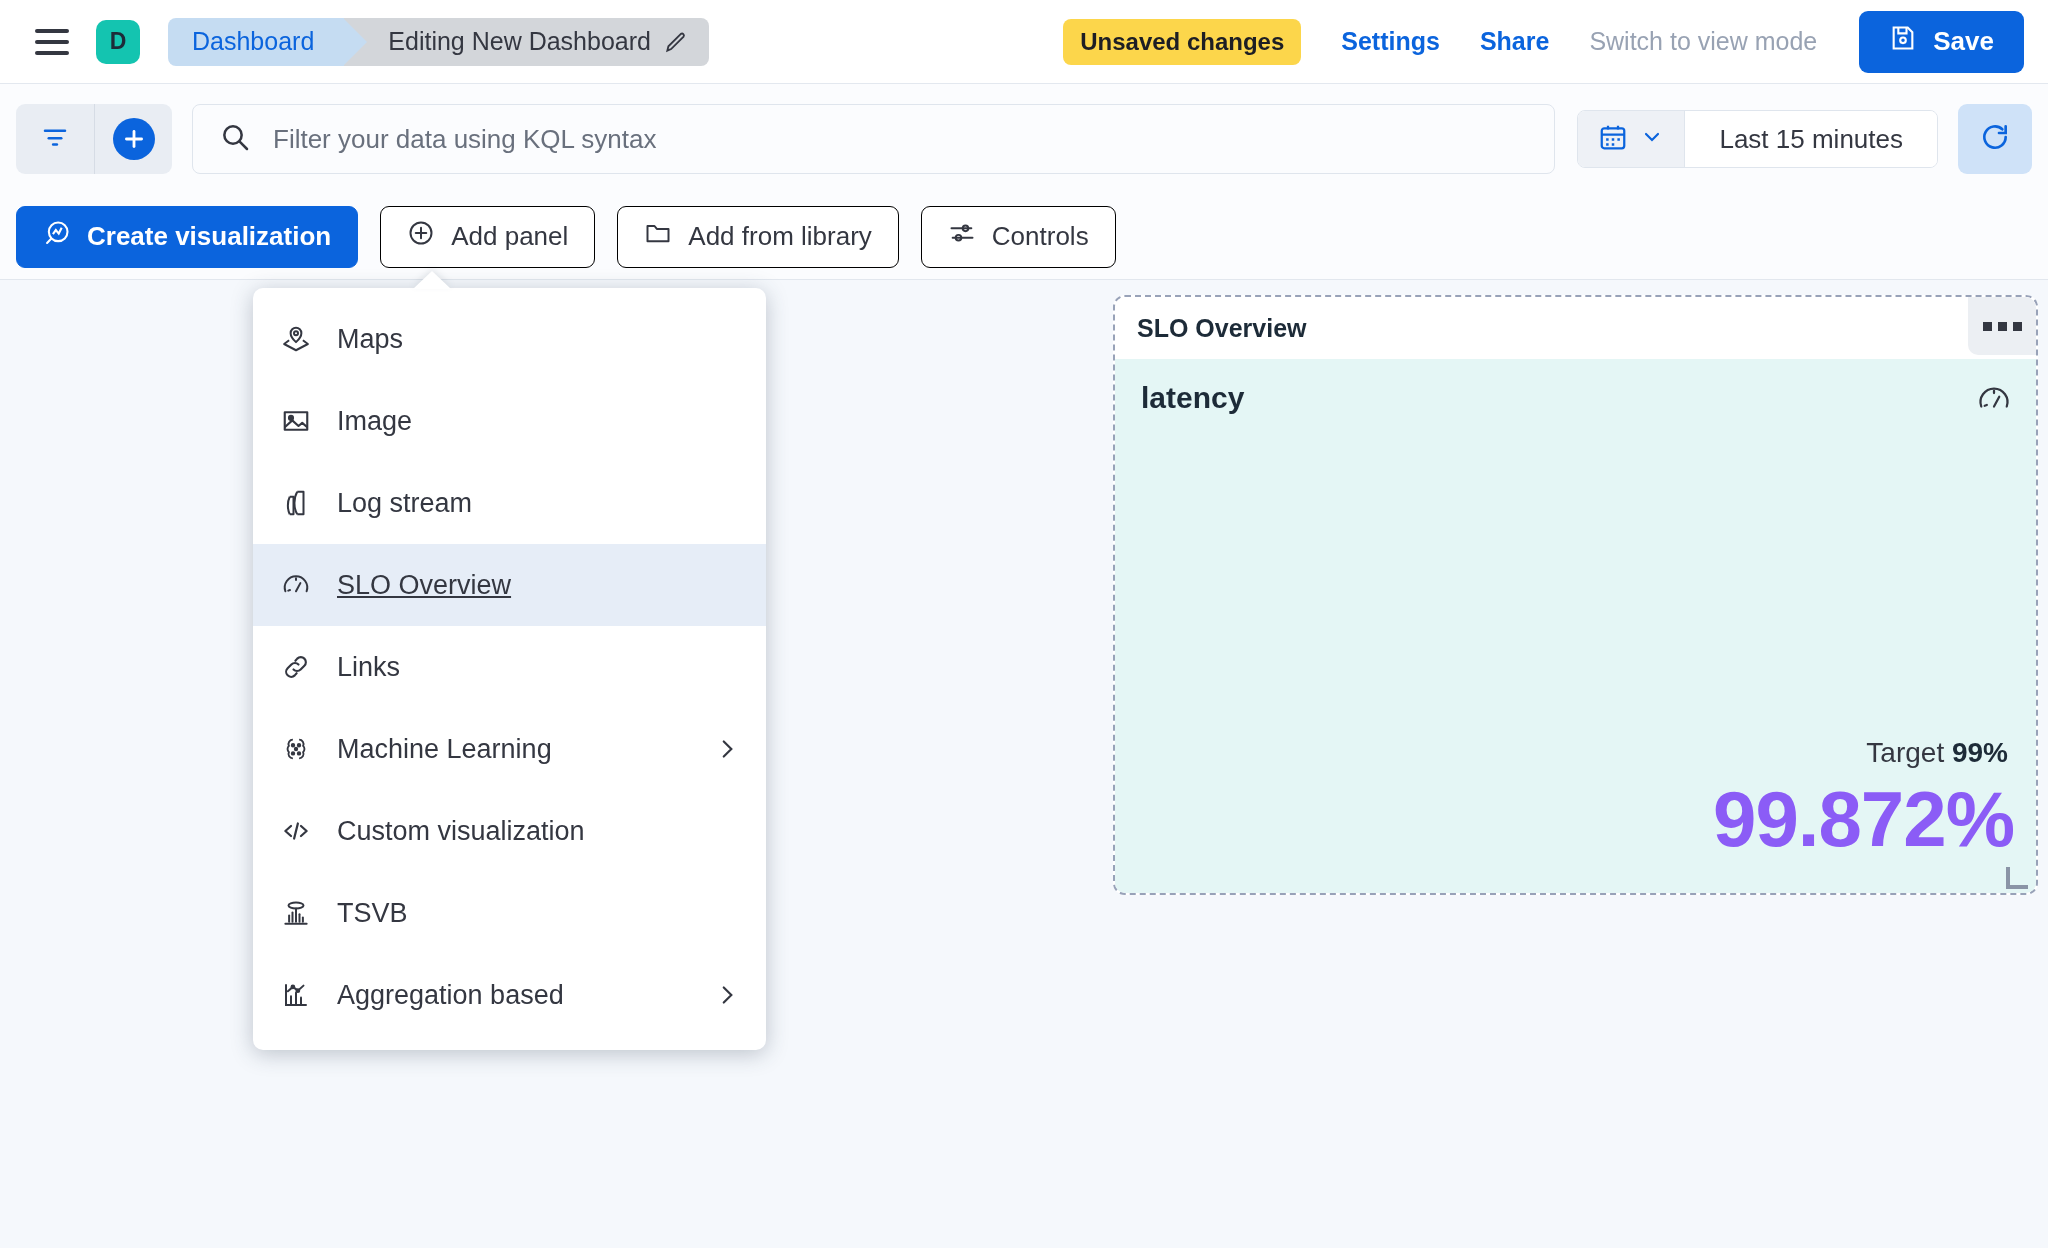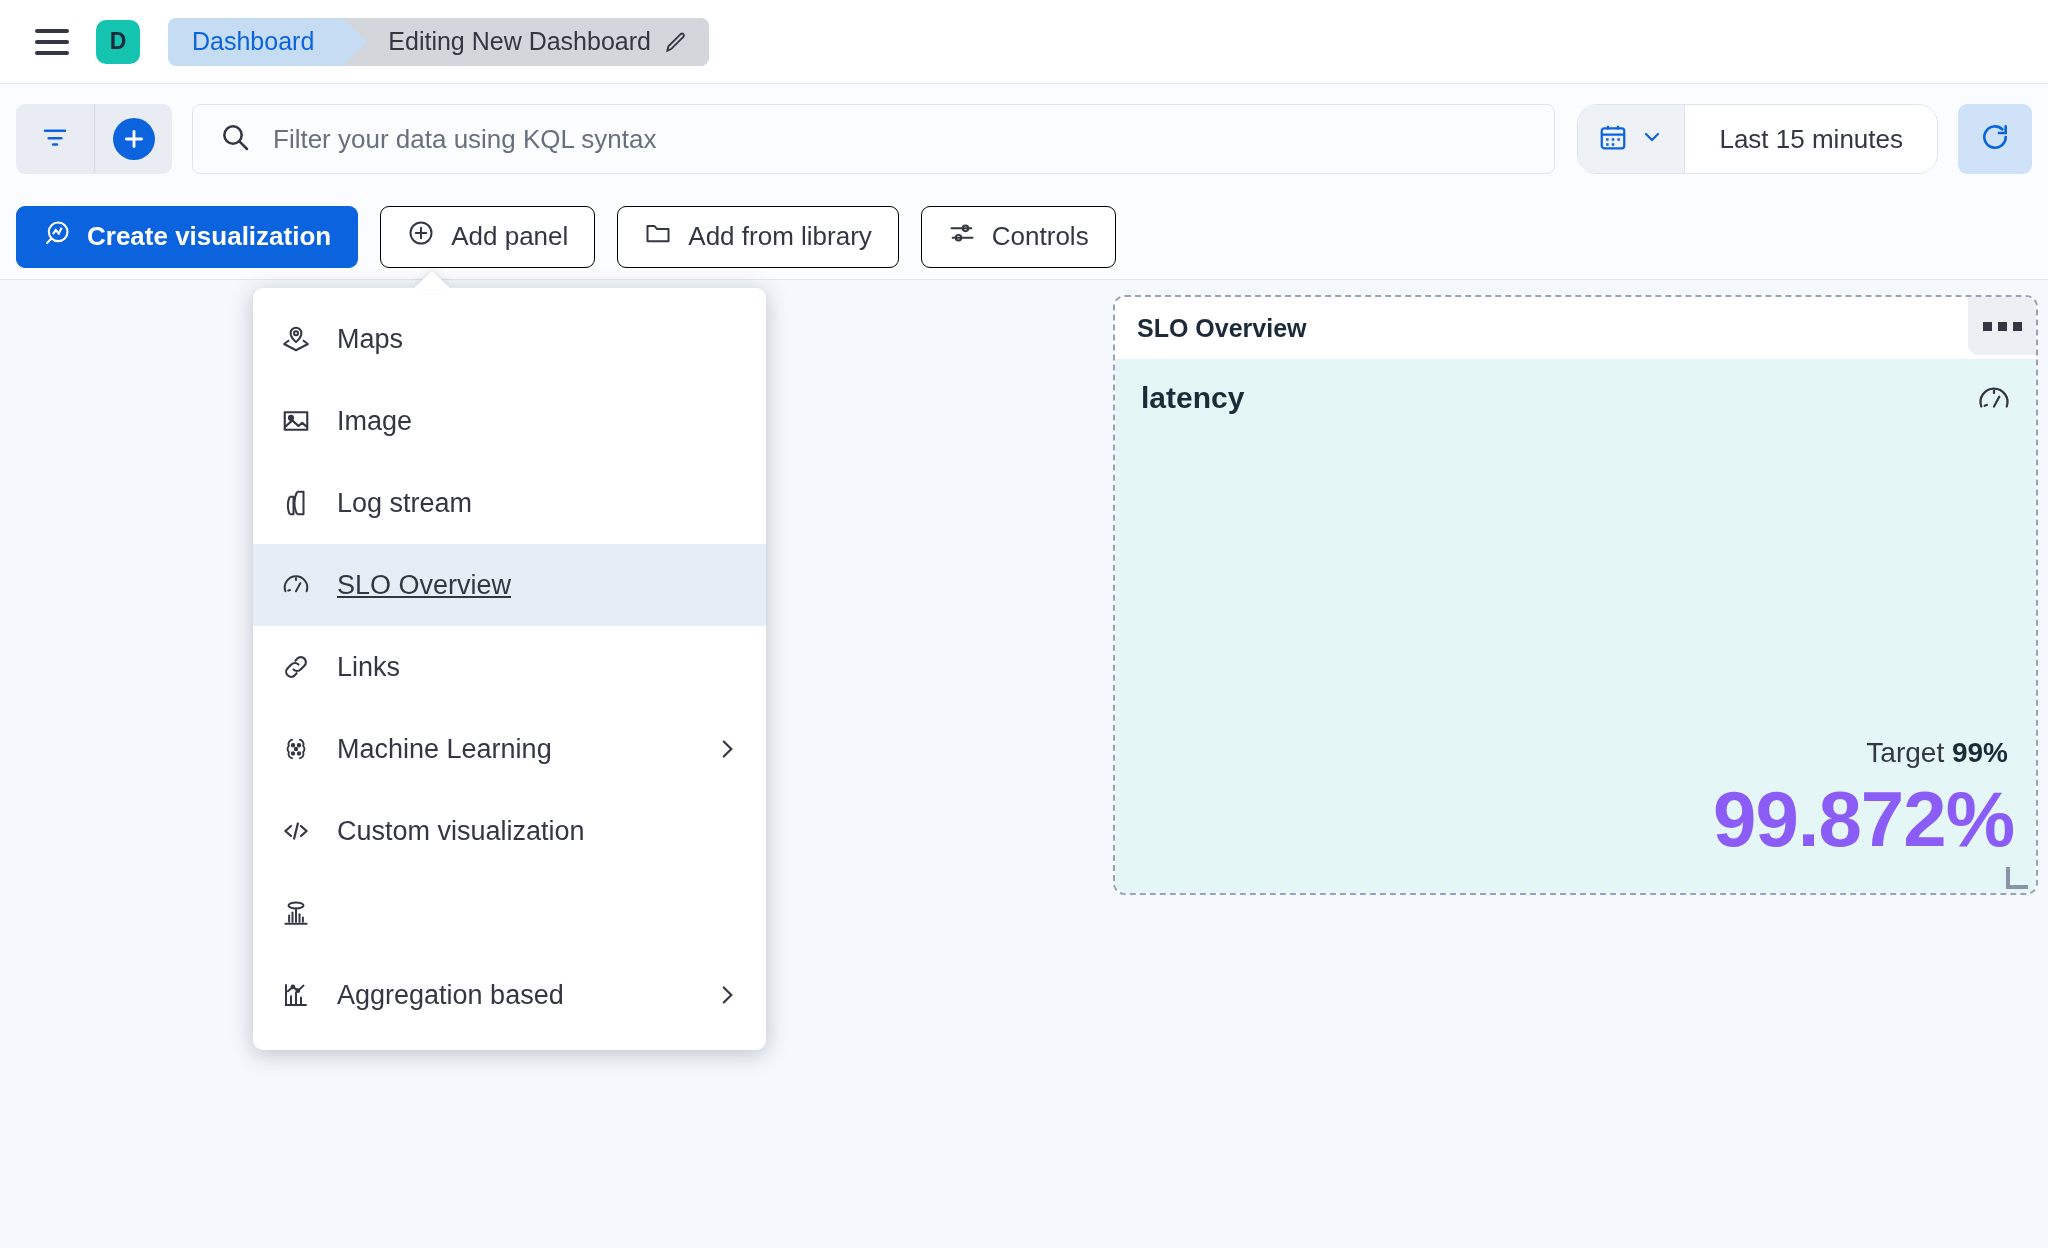--- a/index.html
+++ b/index.html
@@ -108,22 +108,22 @@
     display: flex; align-items: center; padding: 0 26px; gap: 22px;
   }
   .kql-input input {
     flex: 1; border: none; outline: none; background: transparent;
     font-size: 26px; color: #7f1d1d;
     font-family: "Liberation Sans", sans-serif;
   }
   .kql-input input::placeholder { color: #69707d; }
 
   .daterange {
-    margin-left: 22px; display: flex; height: 70px;
-    border: 1px solid #dfe5ed; border-radius: 20px; overflow: hidden;
+    margin-left: 22px; display: flex; height: 58px;
+    border: 1px solid #dfe5ed; border-radius: 8px; overflow: hidden;
     background: #fff;
   }
   .dr-calendar {
     background: #eef1f6; display: flex; align-items: center;
     gap: 12px; padding: 0 20px; cursor: pointer;
     border-right: 1px solid #dfe5ed;
   }
   .dr-value {
     display: flex; align-items: center; padding: 0 34px;
     font-size: 26px; color: #343741; cursor: pointer; background: #fff;
@@ -258,20 +258,36 @@
     <div class="crumb second">
       <span>Editing New Dashboard</span>
       <span class="pencil-icon">
         <svg width="26" height="26" viewBox="0 0 24 24" fill="none" stroke="#343741" stroke-width="1.7">
           <path d="M4 20l1-4L16.5 4.5a1.8 1.8 0 012.5 2.5L7.5 18.5 4 20z"></path>
         </svg>
       </span>
     </div>
   </div>
 
+  <div class="header-right">
+    <div class="unsaved-badge">Unsaved changes</div>
+    <div class="hdr-link">Settings</div>
+    <div class="hdr-link">Share</div>
+    <div class="hdr-link muted">Switch to view mode</div>
+    <button class="save-btn">
+      <span>
+        <svg width="28" height="28" viewBox="0 0 24 24" fill="none" stroke="#ffffff" stroke-width="1.8">
+          <path d="M4 3h12l4 4v14H4z"></path>
+          <path d="M8 3v5h7V3"></path>
+          <circle cx="12" cy="14" r="2.4"></circle>
+        </svg>
+      </span>
+      <span>Save</span>
+    </button>
+  </div>
 </div>
 
 <div class="querybar">
   <div class="filter-group">
     <div class="filter-btn">
       <span>
         <svg width="30" height="30" viewBox="0 0 24 24" stroke="#0b64dd" stroke-width="2" stroke-linecap="round">
           <line x1="4" y1="7" x2="20" y2="7"></line>
           <line x1="7" y1="13" x2="17" y2="13"></line>
           <line x1="10.5" y1="18" x2="13.5" y2="18"></line>
@@ -475,20 +491,21 @@
       <svg width="30" height="30" viewBox="0 0 24 24" fill="none" stroke="#343741" stroke-width="1.6" stroke-linecap="round">
         <ellipse cx="12" cy="6" rx="6" ry="2.4"></ellipse>
         <line x1="12" y1="8.4" x2="12" y2="19"></line>
         <line x1="6.5" y1="14" x2="6.5" y2="19"></line>
         <line x1="17.5" y1="15.5" x2="17.5" y2="19"></line>
         <line x1="9.2" y1="11.5" x2="9.2" y2="19"></line>
         <line x1="14.8" y1="13" x2="14.8" y2="19"></line>
         <line x1="3.5" y1="20.5" x2="20.5" y2="20.5"></line>
       </svg>
     </span>
+    <span class="mi-label">TSVB</span>
   </div>
 
   <div class="menu-item">
     <span class="mi-icon">
       <svg width="30" height="30" viewBox="0 0 24 24" fill="none" stroke="#343741" stroke-width="1.6" stroke-linecap="round">
         <polyline points="4,4 4,20 20,20"></polyline>
         <line x1="8" y1="20" x2="8" y2="13"></line>
         <line x1="12" y1="20" x2="12" y2="10"></line>
         <line x1="16" y1="20" x2="16" y2="14"></line>
         <polyline points="5.5,9 9.5,5.5 13.5,8.5 18,4.5"></polyline>

